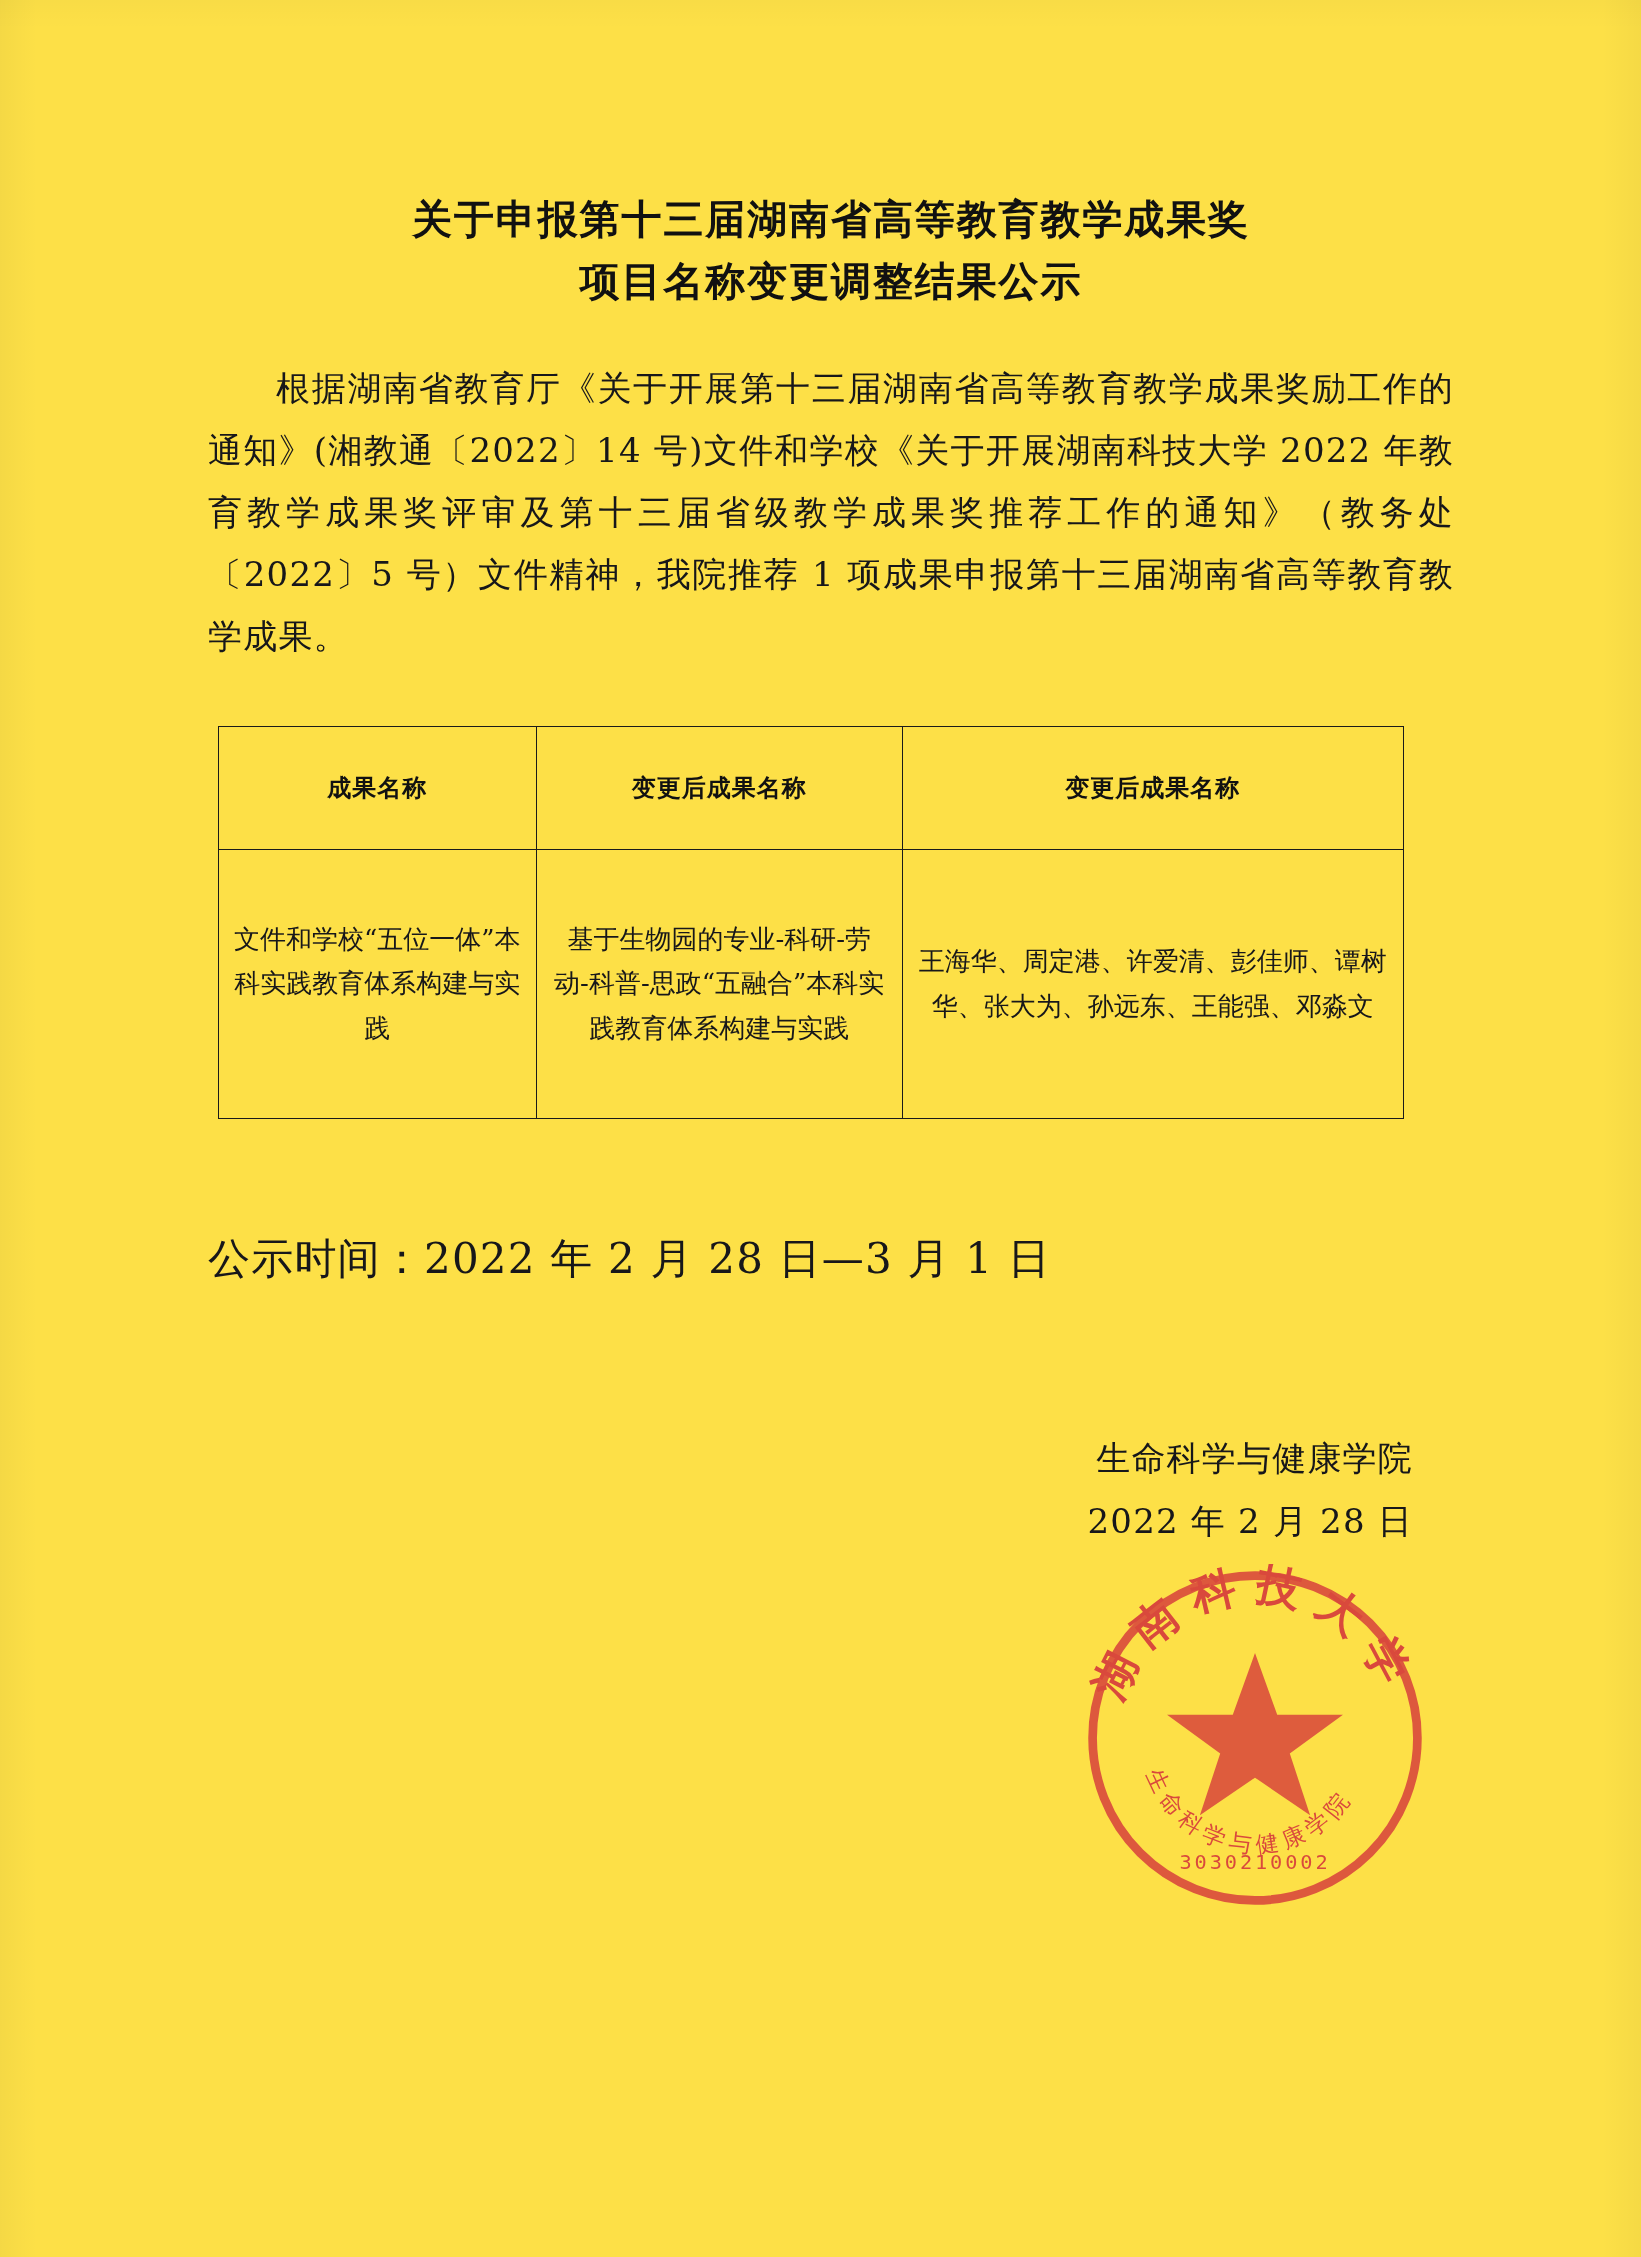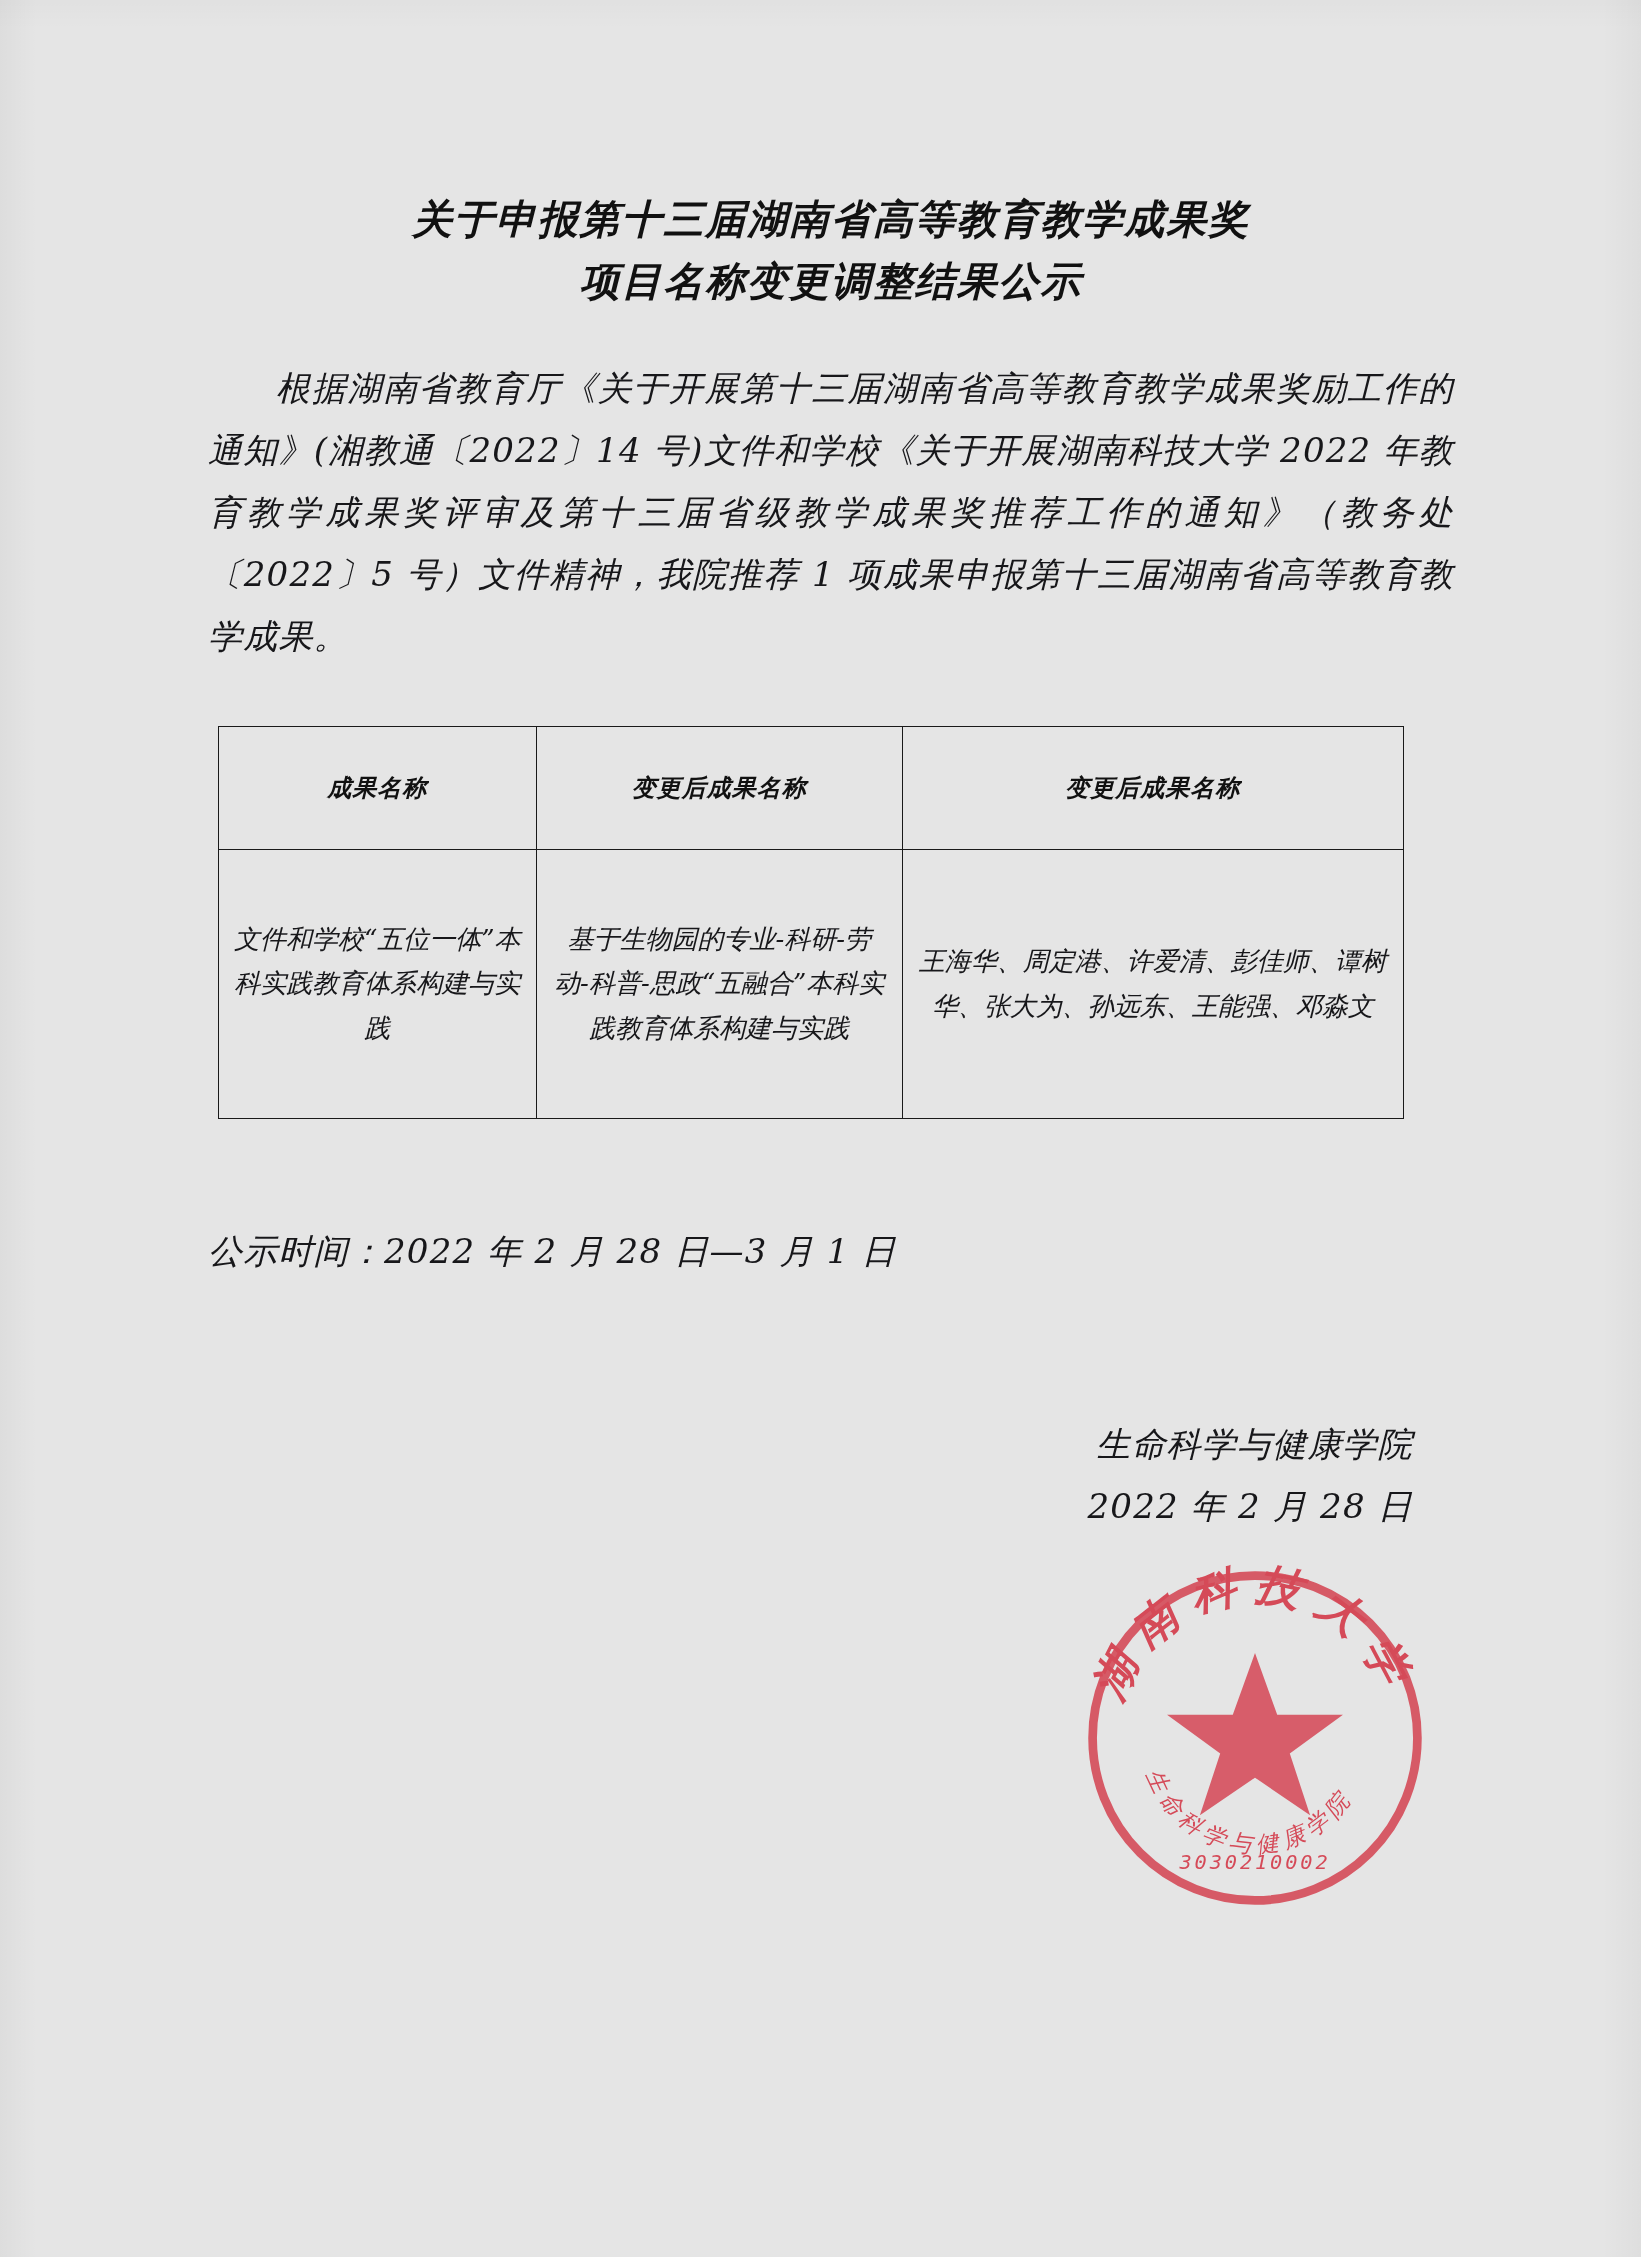--- a/index.html
+++ b/index.html
@@ -11,22 +11,21 @@
     width: 1641px;
     height: 2257px;
     position: relative;
     font-family: "DejaVu Serif", "Liberation Serif", serif;
     color: #1b1b1b;
     overflow: hidden;
   }
   .page {
     position: absolute;
     inset: 0;
-    background: #e5e5e5;
-    font-style: italic;
+    background: #fde047;
   }
   
   .page:before {
     content: "";
     position: absolute;
     inset: 0;
     background:
       linear-gradient(90deg, rgba(0,0,0,0.035) 0px, rgba(0,0,0,0.0) 37px),
       linear-gradient(270deg, rgba(0,0,0,0.03) 0px, rgba(0,0,0,0.0) 39px),
       linear-gradient(180deg, rgba(0,0,0,0.02) 0px, rgba(0,0,0,0.0) 29px);
@@ -93,21 +92,21 @@
   td.col-newname { width: 338px; text-align: left; padding-left: 21px; padding-right: 17.4px;}
   td.col-people { width: 473px; text-align: left; padding-left: 39px; font-size: 28px; line-height: 1.95;}
   th.col-name { width: 290px; }
   th.col-newname { width: 338px; }
   th.col-people { width: 473px; }
 
   .tail {
     margin-top: 89px;
   }
   .line-plain {
-    font-size: 34px;
+    font-size: 42px;
     line-height: 1.82;
     letter-spacing: 1.2px;
     color: #17171a;
     margin: 0;
   }
   .signature {
     margin-top: 116px;
     text-align: right;
     padding-right: 41px;
     font-size: 34px;

